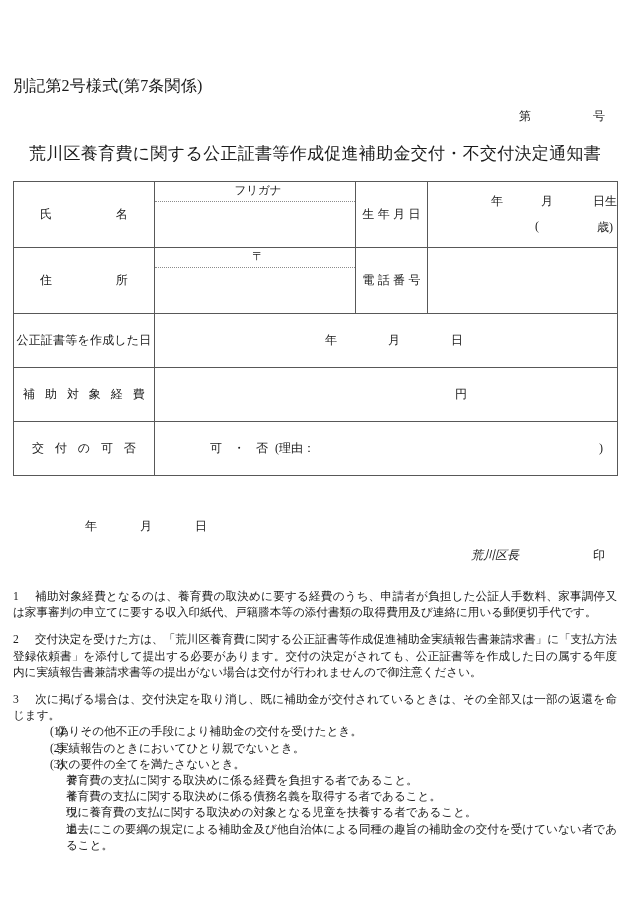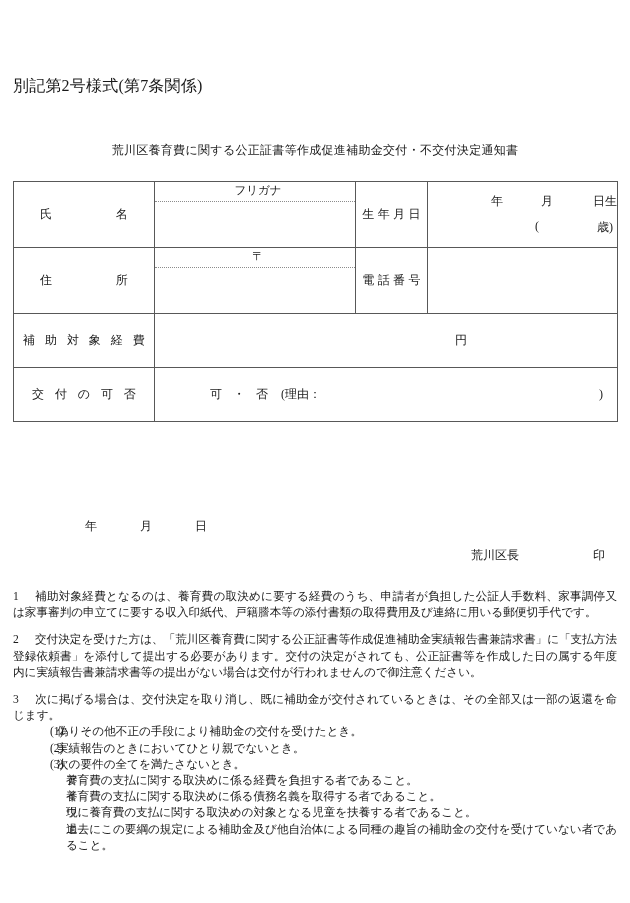--- a/index.html
+++ b/index.html
@@ -39,21 +39,21 @@
     white-space: nowrap;
   }
   .doc-number .no-label { margin-right: 62px; }
 
   .doc-title {
     position: absolute;
     left: 0;
     top: 142px;
     width: 630px;
     text-align: center;
-    font-size: 12px;
+    font-size: 17px;
     letter-spacing: 0.3px;
     white-space: nowrap;
   }
 
   
   .form-table {
     position: absolute;
     left: 13px;
     top: 181px;
     width: 604px;
@@ -147,21 +147,21 @@
   }
 
   .decision-line {
     font-size: 12px;
     white-space: nowrap;
     padding: 0 14px 0 55px;
     display: flex;
     align-items: center;
   }
   .decision-line .dot { margin: 0 11px; }
-  .decision-line .reason { margin-left: 13px; }
+  .decision-line .reason { margin-left: 7px; }
   .decision-line .spacer { flex: 1; }
 
   
   .sign-date {
     position: absolute;
     left: 85px;
     top: 518px;
     font-size: 12px;
     white-space: nowrap;
   }
@@ -170,21 +170,21 @@
 
   .signer {
     position: absolute;
     left: 13px;
     top: 547px;
     width: 592px;
     text-align: right;
     font-size: 12px;
     white-space: nowrap;
   }
-  .signer .name { margin-right: 74px; }
+  .signer .name { margin-right: 74px; font-style: italic; }
 
   
   .notes {
     position: absolute;
     left: 13px;
     top: 589px;
     width: 604px;
     font-size: 11.6px;
     line-height: 16.2px;
   }
@@ -230,20 +230,23 @@
     flex: 1;
   }
 </style>
 </head>
 <body>
 
 <div class="page">
 
   <div class="form-code">別記第2号様式(第7条関係)</div>
 
+  <div class="doc-number">
+    <span class="no-label">第</span><span>号</span>
+  </div>
 
   <div class="doc-title">荒川区養育費に関する公正証書等作成促進補助金交付・不交付決定通知書</div>
 
   <table class="form-table">
     <colgroup>
       <col style="width:141px">
       <col style="width:201px">
       <col style="width:72px">
       <col style="width:190px">
     </colgroup>
@@ -290,20 +293,32 @@
             <div class="split-top">〒</div>
             <div class="split-bottom"></div>
           </div>
         </td>
         <td>
           <div class="lbl">電 話 番 号</div>
         </td>
         <td></td>
       </tr>
 
+      <tr class="row-mid">
+        <td>
+          <div class="lbl">公正証書等を作成した日</div>
+        </td>
+        <td colspan="3">
+          <div class="date-inline">
+            <span class="y">年</span>
+            <span class="m">月</span>
+            <span class="d">日</span>
+          </div>
+        </td>
+      </tr>
 
       <tr class="row-mid">
         <td>
           <div class="lbl lbl-spread-narrow">
             <span>補</span>
             <span>助</span>
             <span>対</span>
             <span>象</span>
             <span>経</span>
             <span>費</span>

